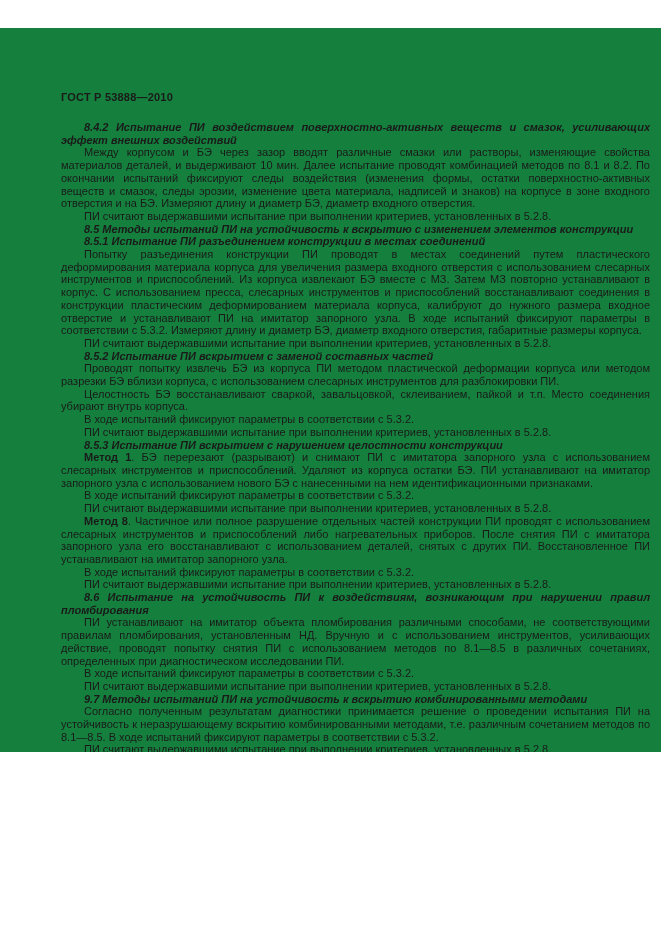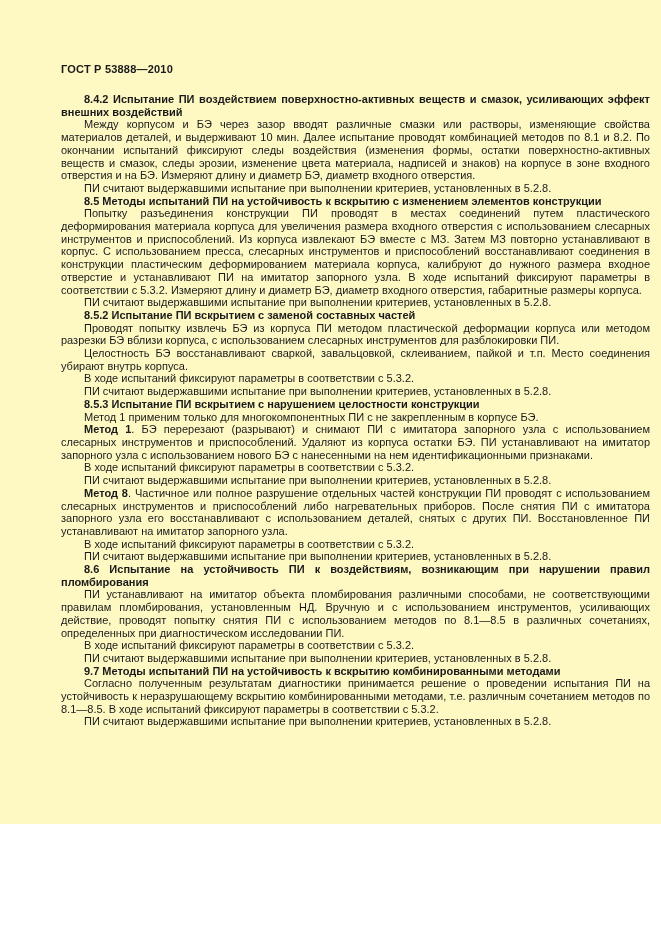--- a/index.html
+++ b/index.html
@@ -1,24 +1,25 @@
 <!DOCTYPE html>
 <html><head>
 <meta charset="utf-8">
 <style>
   * { margin: 0; padding: 0; box-sizing: border-box; }
   html, body { background: #ffffff; }
   .page {
     position: relative;
     width: 661px;
-    height: 824px;
-    background: #fef9c3;
+    height: 724px;
+    background: #15803d;
     font-family: "Liberation Sans", "DejaVu Sans", sans-serif;
     color: #1a1a1a;
     overflow: hidden;
+    margin-top: 28px;
   }
   .doc-header {
     position: absolute;
     left: 61px;
     top: 63px;
     font-size: 11px;
     font-weight: bold;
     letter-spacing: 0.2px;
   }
   .doc-body {
@@ -29,49 +30,50 @@
     font-size: 11px;
     line-height: 12.7px;
     text-align: justify;
   }
   .doc-body p {
     text-indent: 23px;
     margin: 0;
   }
   .doc-body p.heading {
     font-weight: bold;
+    font-style: italic;
   }
   .page-number {
     position: absolute;
     left: 77px;
     top: 850px;
     font-size: 11px;
   }
   b.run { font-weight: bold; }
 </style>
 </head>
 <body>
 
 <div class="page">
   <div class="doc-header">ГОСТ Р 53888—2010</div>
 
   <div class="doc-body">
       <p class="heading"><b class="run">8.4.2 Испытание ПИ воздействием поверхностно-активных веществ и смазок, усиливающих эффект внешних воздействий</b></p>
       <p class="body"><span>Между корпусом и БЭ через зазор вводят различные смазки или растворы, изменяющие свойства материалов деталей, и выдерживают 10 мин. Далее испытание проводят комбинацией методов по 8.1 и 8.2. По окончании испытаний фиксируют следы воздействия (изменения формы, остатки поверхностно-активных веществ и смазок, следы эрозии, изменение цвета материала, надписей и знаков) на корпусе в зоне входного отверстия и на БЭ. Измеряют длину и диаметр БЭ, диаметр входного отверстия.</span></p>
       <p class="body"><span>ПИ считают выдержавшими испытание при выполнении критериев, установленных в 5.2.8.</span></p>
       <p class="heading"><b class="run">8.5 Методы испытаний ПИ на устойчивость к вскрытию с изменением элементов конструкции</b></p>
+      <p class="heading"><b class="run">8.5.1 Испытание ПИ разъединением конструкции в местах соединений</b></p>
       <p class="body"><span>Попытку разъединения конструкции ПИ проводят в местах соединений путем пластического деформирования материала корпуса для увеличения размера входного отверстия с использованием слесарных инструментов и приспособлений. Из корпуса извлекают БЭ вместе с МЗ. Затем МЗ повторно устанавливают в корпус. С использованием пресса, слесарных инструментов и приспособлений восстанавливают соединения в конструкции пластическим деформированием материала корпуса, калибруют до нужного размера входное отверстие и устанавливают ПИ на имитатор запорного узла. В ходе испытаний фиксируют параметры в соответствии с 5.3.2. Измеряют длину и диаметр БЭ, диаметр входного отверстия, габаритные размеры корпуса.</span></p>
       <p class="body"><span>ПИ считают выдержавшими испытание при выполнении критериев, установленных в 5.2.8.</span></p>
       <p class="heading"><b class="run">8.5.2 Испытание ПИ вскрытием с заменой составных частей</b></p>
       <p class="body"><span>Проводят попытку извлечь БЭ из корпуса ПИ методом пластической деформации корпуса или методом разрезки БЭ вблизи корпуса, с использованием слесарных инструментов для разблокировки ПИ.</span></p>
       <p class="body"><span>Целостность БЭ восстанавливают сваркой, завальцовкой, склеиванием, пайкой и т.п. Место соединения убирают внутрь корпуса.</span></p>
       <p class="body"><span>В ходе испытаний фиксируют параметры в соответствии с 5.3.2.</span></p>
       <p class="body"><span>ПИ считают выдержавшими испытание при выполнении критериев, установленных в 5.2.8.</span></p>
       <p class="heading"><b class="run">8.5.3 Испытание ПИ вскрытием с нарушением целостности конструкции</b></p>
-      <p class="body"><span>Метод 1 применим только для многокомпонентных ПИ с не закрепленным в корпусе БЭ.</span></p>
       <p class="body"><b class="run">Метод 1</b><span>. БЭ перерезают (разрывают) и снимают ПИ с имитатора запорного узла с использованием слесарных инструментов и приспособлений. Удаляют из корпуса остатки БЭ. ПИ устанавливают на имитатор запорного узла с использованием нового БЭ с нанесенными на нем идентификационными признаками.</span></p>
       <p class="body"><span>В ходе испытаний фиксируют параметры в соответствии с 5.3.2.</span></p>
       <p class="body"><span>ПИ считают выдержавшими испытание при выполнении критериев, установленных в 5.2.8.</span></p>
       <p class="body"><b class="run">Метод 8</b><span>. Частичное или полное разрушение отдельных частей конструкции ПИ проводят с использованием слесарных инструментов и приспособлений либо нагревательных приборов. После снятия ПИ с имитатора запорного узла его восстанавливают с использованием деталей, снятых с других ПИ. Восстановленное ПИ устанавливают на имитатор запорного узла.</span></p>
       <p class="body"><span>В ходе испытаний фиксируют параметры в соответствии с 5.3.2.</span></p>
       <p class="body"><span>ПИ считают выдержавшими испытание при выполнении критериев, установленных в 5.2.8.</span></p>
       <p class="heading"><b class="run">8.6 Испытание на устойчивость ПИ к воздействиям, возникающим при нарушении правил пломбирования</b></p>
       <p class="body"><span>ПИ устанавливают на имитатор объекта пломбирования различными способами, не соответствующими правилам пломбирования, установленным НД. Вручную и с использованием инструментов, усиливающих действие, проводят попытку снятия ПИ с использованием методов по 8.1—8.5 в различных сочетаниях, определенных при диагностическом исследовании ПИ.</span></p>
       <p class="body"><span>В ходе испытаний фиксируют параметры в соответствии с 5.3.2.</span></p>
       <p class="body"><span>ПИ считают выдержавшими испытание при выполнении критериев, установленных в 5.2.8.</span></p>

